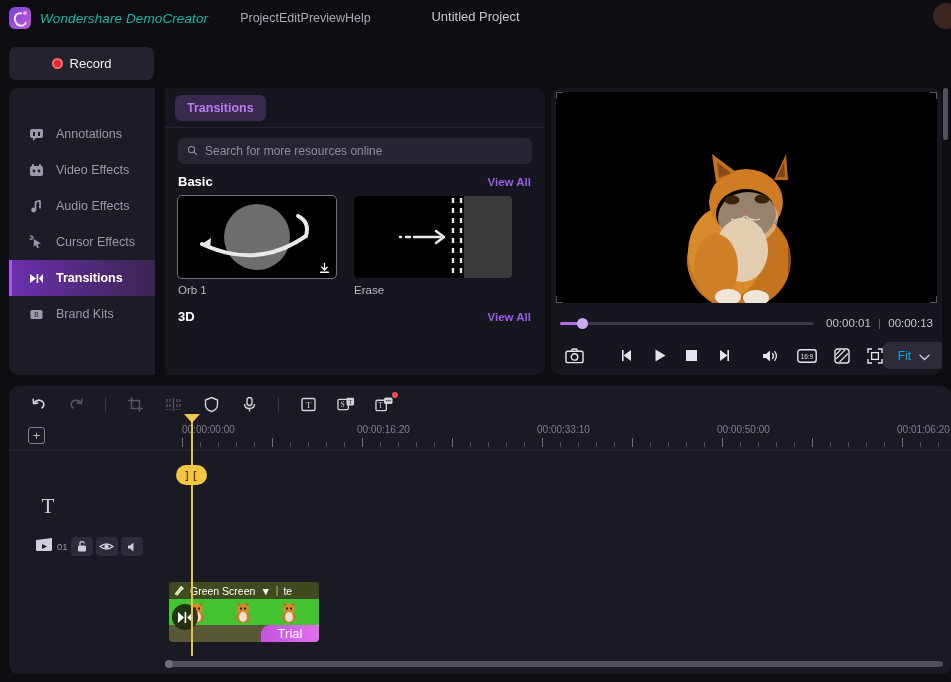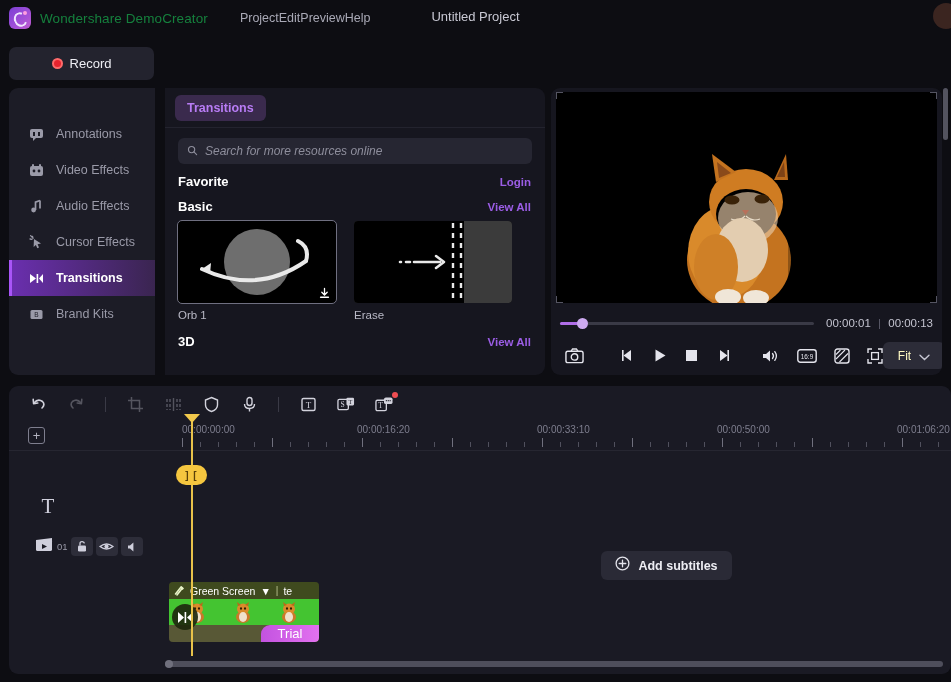--- a/index.html
+++ b/index.html
@@ -27,21 +27,21 @@
     content: ""; position: absolute; left: 5px; top: 5px;
     width: 9px; height: 11px; border: 2px solid #f0e4ff;
     border-right-color: transparent; border-radius: 50%;
     transform: rotate(-25deg);
   }
   .brand-logo::after {
     content: ""; position: absolute; right: 4px; top: 4px;
     width: 4px; height: 4px; border-radius: 50%; background: #ff9de0;
   }
   .brand-name {
-    margin-left: 9px; font-size: 13.5px; color: #15803d; letter-spacing: .1px;
+    margin-left: 9px; font-size: 13.5px; color: #14b8a6; letter-spacing: .1px; font-style: italic;
   }
   .menu {
     display: flex; align-items: center; margin-left: 32px; 
   }
   .menu-item { font-size: 12.5px; color: #a9a9b6; cursor: default; }
   .proj-title {
     position: absolute; left: 0; right: 0; top: 9px;
     text-align: center; font-size: 13px; color: #c9c9d4; pointer-events: none;
   }
   .avatar {
@@ -87,21 +87,21 @@
     background: #16161f; border-radius: 0 9px 9px 0; overflow: hidden;
   }
   .tabrow {
     height: 40px; display: flex; align-items: center; padding-left: 10px;
     border-bottom: 1px solid #23232e;
   }
   .tab-pill {
     background: #3a2a4d; color: #b87cf5; font-weight: bold; font-size: 12.5px;
     padding: 6px 12px; border-radius: 6px; cursor: pointer;
   }
-  .searchwrap { padding: 10px 13px 0 13px; font-style: italic; }
+  .searchwrap { padding: 10px 13px 0 13px; }
   .searchbox {
     height: 26px; background: #262632; border-radius: 6px;
     display: flex; align-items: center; padding: 0 9px; gap: 7px;
   }
   .searchbox .ph { font-size: 12px; color: #8e8e9c; }
   .sec-head {
     display: flex; align-items: baseline; justify-content: space-between;
     padding: 10px 14px 0 13px;
   }
   .sec-title { font-size: 13px; font-weight: bold; color: #ffffff; }
@@ -158,21 +158,21 @@
   .ctrlrow {
     position: absolute; left: 0; top: 248px; width: 391px; height: 39px;
     display: flex; align-items: center; padding: 0 14px;
   }
   .cbtn { cursor: pointer; display: flex; align-items: center; justify-content: center; }
   .fit-select {
     margin-left: auto; height: 27px; min-width: 62px; background: #2c2c38;
     border-radius: 6px; display: flex; align-items: center; justify-content: center;
     gap: 8px; padding: 0 10px; cursor: pointer;
   }
-  .fit-select .t { font-size: 12px; color: #fef9c3; }
+  .fit-select .t { font-size: 12px; color: #0ea5e9; }
 
   
   .timeline {
     position: absolute; left: 9px; top: 386px; width: 942px; height: 288px;
     background: #1a1a24; border-radius: 9px; overflow: hidden;
   }
   .tl-toolbar {
     height: 36px; display: flex; align-items: center; padding-left: 20px; gap: 20px;
   }
   .tbtn { width: 18px; height: 18px; cursor: pointer; position: relative;
@@ -376,24 +376,20 @@
         <span>
           <svg width="11" height="11" viewBox="0 0 12 12">
               <circle cx="5" cy="5" r="3.4" stroke="#8e8e9c" stroke-width="1.2" fill="none"></circle>
               <path d="M7.6 7.6 L10.5 10.5" stroke="#8e8e9c" stroke-width="1.2" stroke-linecap="round"></path>
             </svg>
         </span>
         <span class="ph">Search for more resources online</span>
       </div>
     </div>
 
-    <div class="sec-head">
-      <div class="sec-title">Favorite</div>
-      <div class="sec-link">Login</div>
-    </div>
 
     <div class="sec-head">
       <div class="sec-title">Basic</div>
       <div class="sec-link">View All</div>
     </div>
 
     <div class="grid">
       <div class="card sel">
         <div class="thumb">
           <svg width="158" height="82" viewBox="0 0 158 82">
@@ -701,29 +697,20 @@
             <circle cx="7.5" cy="5.5" r="2.1" fill="#cfcfdc"></circle>
           </svg>
       </span>
       <span class="tgl">
         <svg width="12" height="12" viewBox="0 0 12 12">
             <path d="M2 4.4 L4 4.4 L7.4 1.6 L7.4 10.4 L4 7.6 L2 7.6 z" fill="#cfcfdc"></path>
           </svg>
       </span>
     </div>
 
-    <div class="subtitle-btn">
-      <span>
-        <svg width="15" height="15" viewBox="0 0 15 15">
-            <circle cx="7.5" cy="7.5" r="6.4" stroke="#e4e4ec" stroke-width="1.3" fill="none"></circle>
-            <path d="M7.5 4.2 L7.5 10.8 M4.2 7.5 L10.8 7.5" stroke="#e4e4ec" stroke-width="1.3" stroke-linecap="round"></path>
-          </svg>
-      </span>
-      <span class="t">Add subtitles</span>
-    </div>
 
     <div class="clip">
       <div class="clip-head">
         <span>
           <svg width="11" height="11" viewBox="0 0 11 11">
               <path d="M1.5 9 L7 2 M3 10 L8.5 3" stroke="#e9f5c9" stroke-width="1.5" stroke-linecap="round"></path>
               <path d="M7.5 1 L10 3.5 L8.5 5 L6 2.5 z" fill="#e9f5c9"></path>
             </svg>
         </span>
         <span class="ttl">Green Screen</span>

